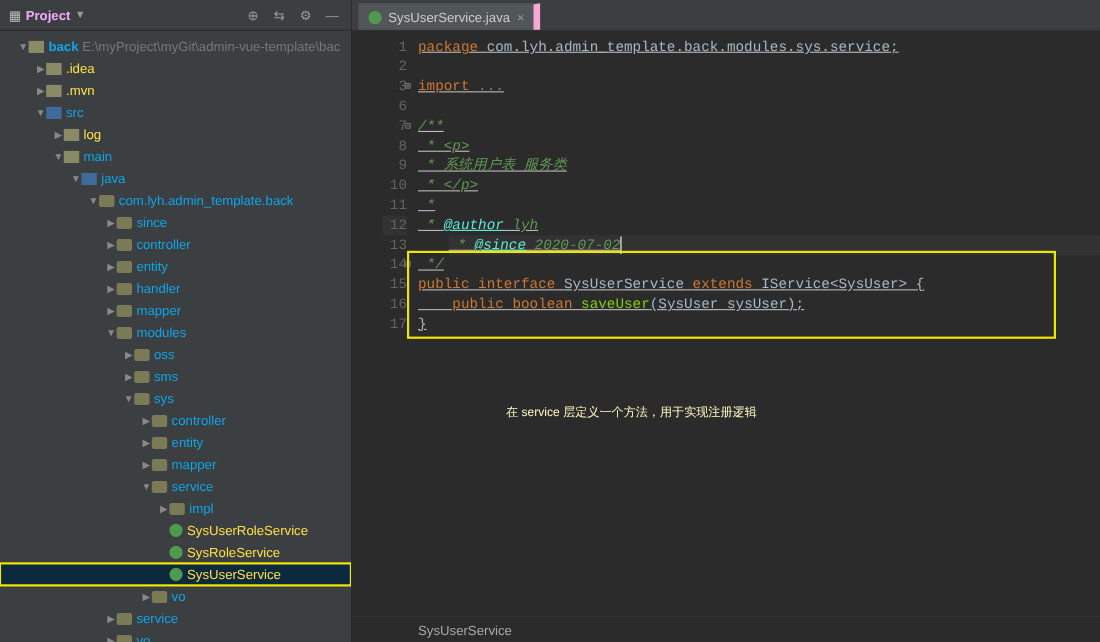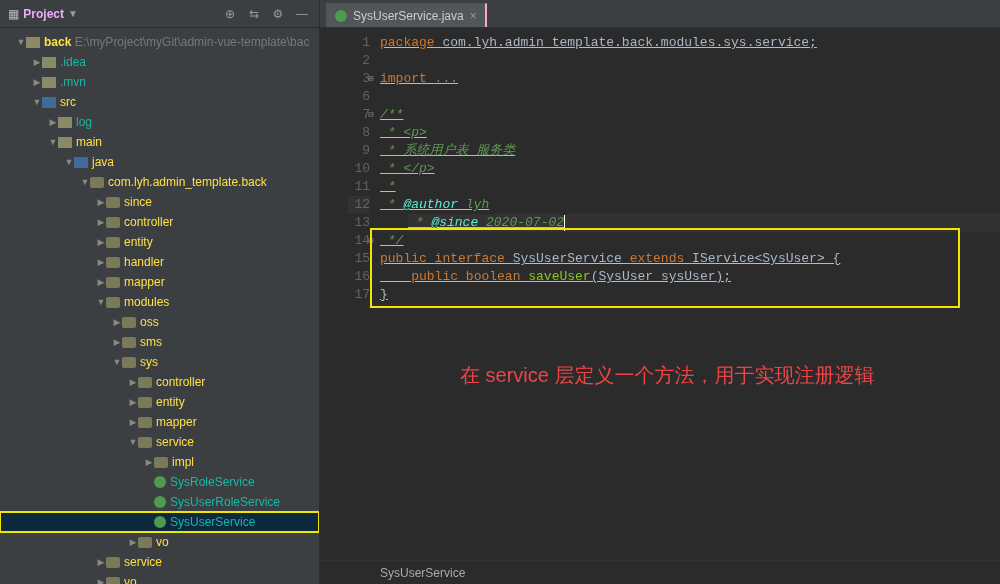--- a/index.html
+++ b/index.html
@@ -11,48 +11,48 @@
 .sidebar-header .chev { color: #999; margin-left: 4px; font-size: 10px; }
 .spacer { flex: 1; }
 .tool-icon { width: 18px; height: 18px; display: inline-flex; align-items: center; justify-content: center; color: #999; margin-left: 6px; cursor: pointer; }
 .tree { flex: 1; overflow: auto; padding-top: 4px; color: #aaa; }
 .row { display: flex; align-items: center; height: 20px; white-space: nowrap; }
 .row .arrow { width: 10px; text-align: center; color: #888; font-size: 9px; }
 .row .folder { display:inline-flex; width:14px; height:11px; margin-right:4px; }
 .row .pkg { background: #7a7a57; border-radius: 2px; }
 .row .dir { background: #8a8a66; }
 .row .blue { background: #3f6a9a; }
-.row .name { color: #fde047; }
+.row .name { color: #0ea5e9; }
 .row .dim { color: #777; }
-.row .hl { color: #14b8a6; }
+.row .hl { color: #fde047; }
 .row .file-i { display:inline-block; width:12px; height:12px; border-radius:50%; background:#4e9a4e; margin-right:4px; }
 .row.sel { background: #0d293e; }
 .row.box { outline: 2px solid #f0e600; outline-offset: -1px; }
 .pad1{padding-left:16px}.pad2{padding-left:32px}.pad3{padding-left:48px}.pad4{padding-left:64px}
 .pad5{padding-left:80px}.pad6{padding-left:96px}.pad7{padding-left:112px}.pad8{padding-left:128px}
 .pad9{padding-left:144px}
 .editor-area { flex: 1; display: flex; flex-direction: column; background: #2b2b2b; }
 .tabs { height: 28px; background: #3c3f41; display: flex; align-items: flex-end; border-bottom: 1px solid #323232; padding-left: 6px; }
-.tab { height: 24px; display: flex; align-items: center; padding: 0 8px; background: #515658; border-top: 1px solid #555; border-left: 1px solid #555; border-right: 2px solid #f9a8d4; color: #ccc; font-size: 12px; gap:6px; }
+.tab { height: 24px; display: flex; align-items: center; padding: 0 8px; background: #515658; border-top: 1px solid #555; border-left: 1px solid #555; border-right: 6px solid #f9a8d4; color: #ccc; font-size: 12px; gap:6px; }
 .tab .close { color: #999; font-size: 12px; }
 .editor { flex: 1; display: flex; position: relative; font-family: "Consolas","Courier New",monospace; font-size: 13px; }
 .gutter { width: 60px; text-align: right; padding: 6px 10px 6px 0; color: #606366; line-height: 18px; user-select:none; }
 .code { flex: 1; padding: 6px 0; line-height: 18px; position: relative; text-decoration: underline; }
 .ln { height: 18px; white-space: pre; }
 .kw { color: #cc7832; }
 .pkgc { color: #a9b7c6; }
 .cmt { color: #629755; font-style: italic; }
 .cmtg { color: #808080; }
 .ann { color: #5eead4; font-style: italic; text-decoration: underline; }
 .type { color: #a9b7c6; }
 .cls { color: #84cc16; }
 .caret-line { background: #323232; margin-left: 28px; }
 .caret { display:inline-block; width:1px; height:16px; background:#fff; vertical-align:middle; }
 .hlbox { position: absolute; border: 2px solid #f0e600; pointer-events: none; }
-.annotation { position: absolute; color: #ef4444; font-size: 20px; font-family: "Microsoft YaHei", sans-serif; }
+.annotation { position: absolute; color: #fef9c3; font-size: 11px; font-family: "Microsoft YaHei", sans-serif; }
 .breadcrumb { height: 24px; border-top: 1px solid #323232; display:flex; align-items:center; padding-left: 60px; color: #aaa; font-size: 12px; }
 .fold-marks { position:absolute; left:44px; top:6px; width:14px; line-height:18px; font-size:9px; color:#888; }
 .fold-marks div { height:18px; text-align:center; }
 </style>
 </head>
 <body>
 
 <div class="root">
   <div class="sidebar">
     <div class="sidebar-header">
@@ -168,26 +168,26 @@
           <span class="name">service</span>
         </div>
       <div class="row pad9">
           <span class="arrow">▶</span>
           <span class="folder pkg"></span>
           <span class="name">impl</span>
         </div>
       <div class="row pad9">
           <span class="arrow"></span>
           <span class="file-i"></span>
-          <span class="hl">SysRoleService</span>
+          <span class="hl">SysUserRoleService</span>
         </div>
       <div class="row pad9">
           <span class="arrow"></span>
           <span class="file-i"></span>
-          <span class="hl">SysUserRoleService</span>
+          <span class="hl">SysRoleService</span>
         </div>
       <div class="row pad9 sel box">
           <span class="arrow"></span>
           <span class="file-i"></span>
           <span class="hl">SysUserService</span>
         </div>
       <div class="row pad8">
           <span class="arrow">▶</span>
           <span class="folder pkg"></span>
           <span class="name">vo</span>

